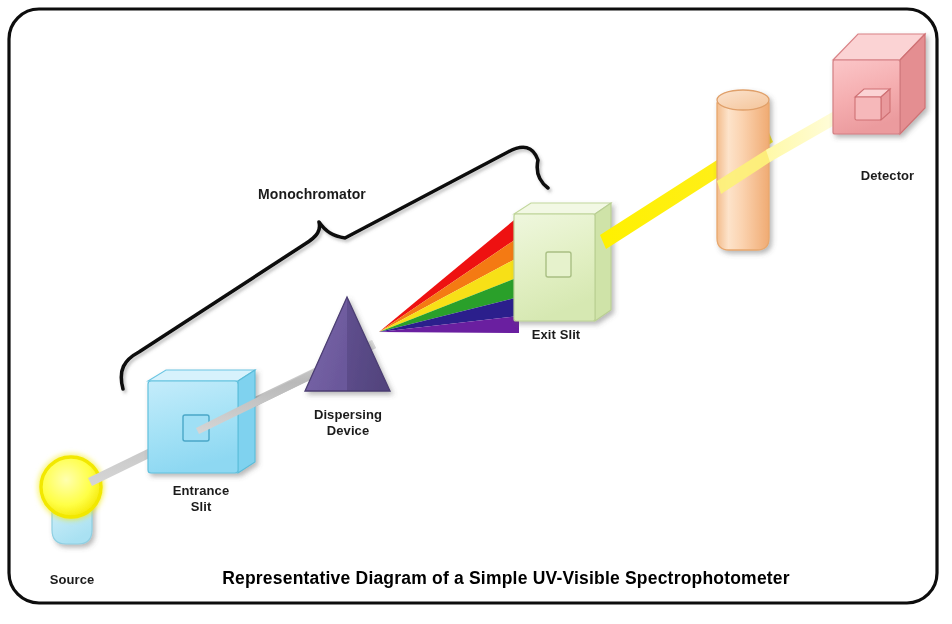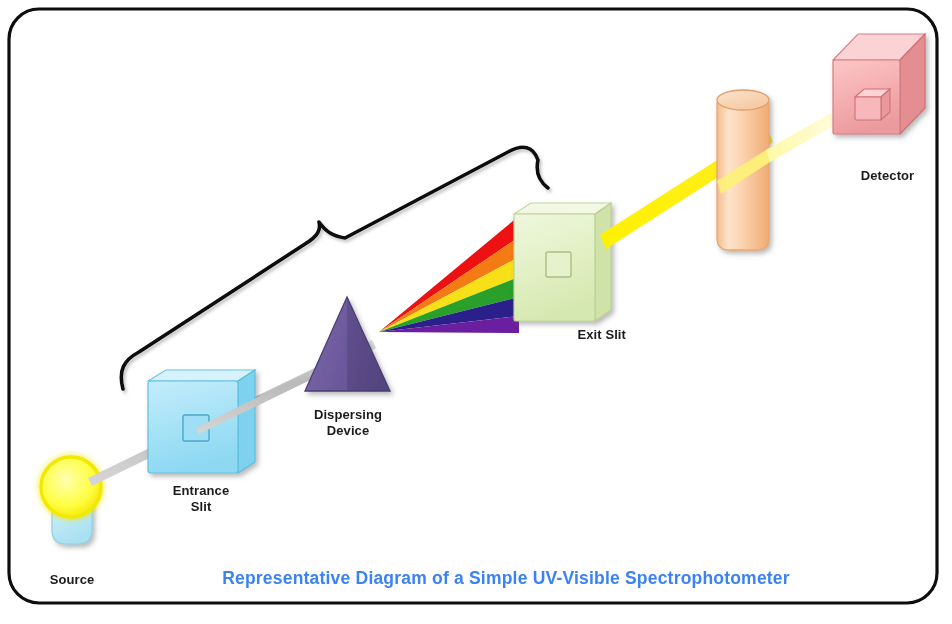--- a/index.html
+++ b/index.html
@@ -37,28 +37,28 @@
     letter-spacing: 0.1px;
     pointer-events: none;
   }
   .label-sm { font-size: 13px; }
   .label-md { font-size: 14px; }
   .title {
     position: absolute;
     font-family: "Liberation Sans", sans-serif;
     font-weight: bold;
     font-size: 17.5px;
-    color: #3b82f6;
+    color: #000000;
     text-align: center;
     letter-spacing: 0.2px;
   }
   #label-source      { left: 12px;  top: 552px; width: 120px; margin-top: 20px; }
   #label-entrance    { left: 136px; top: 483px; width: 130px; }
   #label-dispersing  { left: 268px; top: 407px; width: 160px; }
-  #label-exit        { left: 486px; top: 327px; width: 140px; text-align: right; }
+  #label-exit        { left: 486px; top: 327px; width: 140px; }
   #label-cuvette     { left: 650px; top: 258px; width: 180px; }
   #label-detector    { left: 820px; top: 168px; width: 135px; }
   #label-mono        { left: 212px; top: 186px; width: 200px; }
   #diagram-title     { left: 156px; top: 568px; width: 700px; }
 </style>
 </head>
 <body>
 
 <div id="diagram-root">
 
@@ -216,16 +216,17 @@
 Device</div>
 
   <div class="label label-sm" id="label-entrance">Entrance
 Slit</div>
 
   <div class="label label-sm" id="label-exit">Exit Slit</div>
 
 
   <div class="label label-sm" id="label-detector">Detector</div>
 
+  <div class="label label-md" id="label-mono">Monochromator</div>
 
   <div class="title" id="diagram-title">Representative Diagram of a Simple UV-Visible Spectrophotometer</div>
 
 </div>
 
 </body></html>

